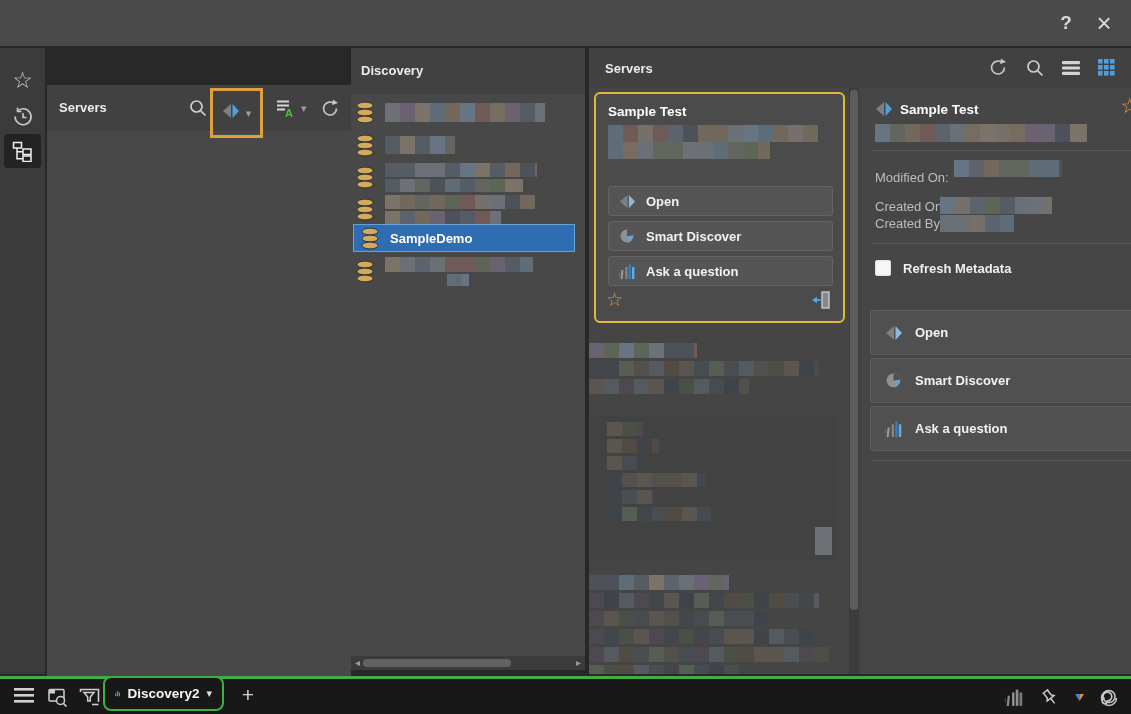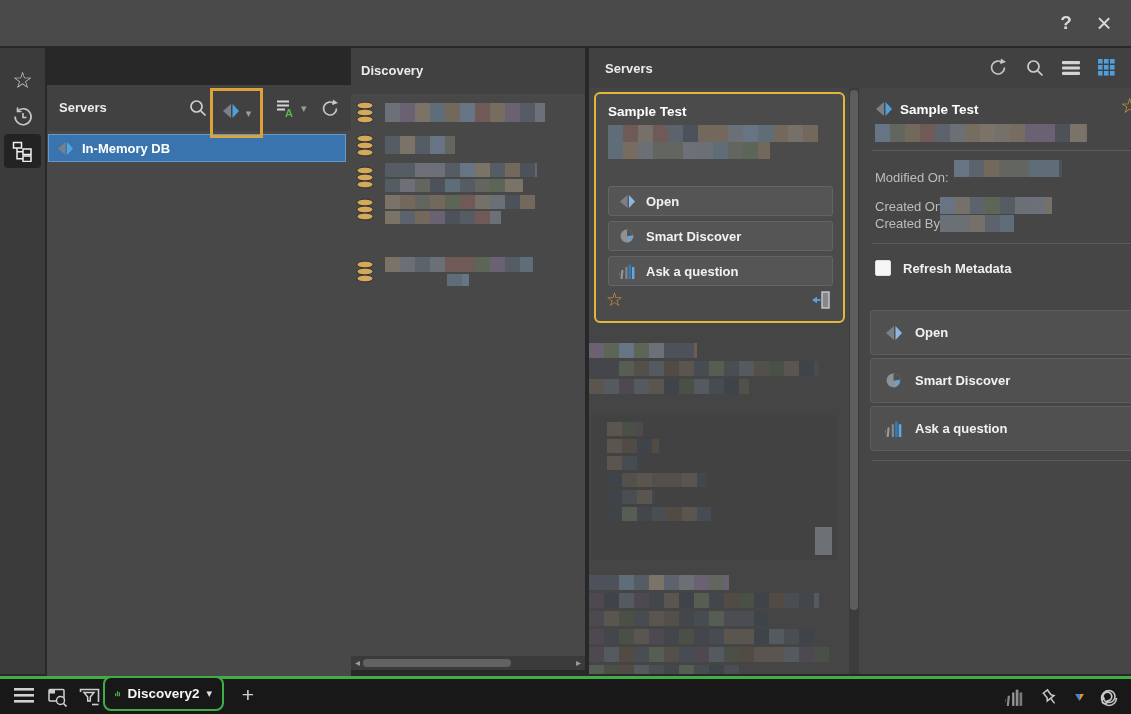--- a/index.html
+++ b/index.html
@@ -160,27 +160,20 @@
     </div>
 
     <div class="hlbox" data-interactable="false">
       <span data-interactable="true">
         <svg data-interactable="false" width="18" height="18" viewBox="0 0 18 18">
             <polygon points="1,9 9,2 9,16" fill="#7a8089"></polygon>
             <polygon points="10.5,2 17,9 10.5,16" fill="#4da0dc"></polygon>
           </svg>
       </span>
       <span class="caret" data-interactable="true">▾</span>
-    </div>
-    <div class="srow" data-interactable="true">
-      <svg data-interactable="false" width="17" height="17" viewBox="0 0 18 18">
-          <polygon points="1,9 9,2 9,16" fill="#77808b"></polygon>
-          <polygon points="10.5,2 17,9 10.5,16" fill="#52a6e0"></polygon>
-        </svg>
-      <span data-interactable="false">In-Memory DB</span>
     </div>
   </div>
 
   <div class="panel databases" data-interactable="false">
     <div class="phead" data-interactable="false">
       <div class="ptitle" data-interactable="false">Discovery</div>
     </div>
 
     <div class="dbrow" style="top:49px;" data-interactable="true">
       <svg data-interactable="false" width="21" height="23" viewBox="0 0 21 23">
@@ -273,20 +266,28 @@
             <i style="width:15px;background:#7b7268"></i>
             <i style="width:15px;background:#5c636c"></i>
             <i style="width:15px;background:#73685c"></i>
             <i style="width:15px;background:#6a6172"></i>
             <i style="width:15px;background:#4d525a"></i>
             <i style="width:15px;background:#565c64"></i>
             <i style="width:15px;background:#705a58"></i>
             <i style="width:15px;background:#6d7078"></i>
           </div>
       </div>
+    </div>
+    <div class="dbsel" data-interactable="true">
+      <svg data-interactable="false" width="21" height="23" viewBox="0 0 21 23">
+          <ellipse cx="10" cy="4.5" rx="8" ry="3.4" fill="#d4a95c" stroke="#24364a" stroke-width="1"></ellipse>
+          <ellipse cx="10" cy="11.5" rx="8" ry="3.4" fill="#d4a95c" stroke="#24364a" stroke-width="1"></ellipse>
+          <ellipse cx="10" cy="18.5" rx="8" ry="3.4" fill="#d4a95c" stroke="#24364a" stroke-width="1"></ellipse>
+        </svg>
+      <span data-interactable="false">SampleDemo</span>
     </div>
     <div class="dbrow" style="top:208px;" data-interactable="true">
       <svg data-interactable="false" width="21" height="23" viewBox="0 0 21 23">
           <ellipse cx="10" cy="4.5" rx="8" ry="3.4" fill="#d4a95c" stroke="#2f2f2f" stroke-width="1"></ellipse>
           <ellipse cx="10" cy="11.5" rx="8" ry="3.4" fill="#d4a95c" stroke="#2f2f2f" stroke-width="1"></ellipse>
           <ellipse cx="10" cy="18.5" rx="8" ry="3.4" fill="#d4a95c" stroke="#2f2f2f" stroke-width="1"></ellipse>
         </svg>
       <div class="lines">
         <div class="mosaic" data-interactable="false" style="width:148px;height:15px;">
             <i style="width:15px;background:#7b7268"></i>

